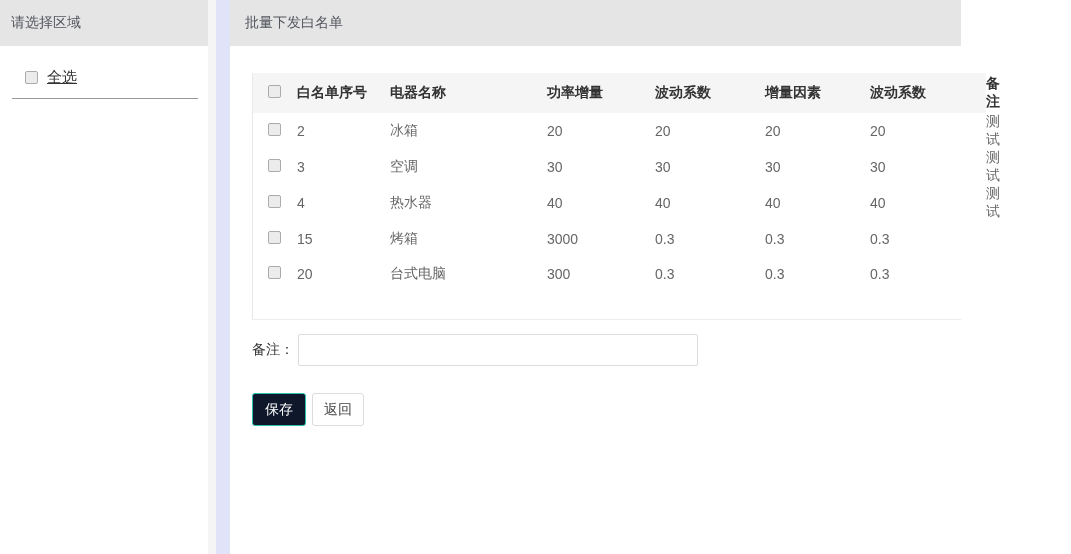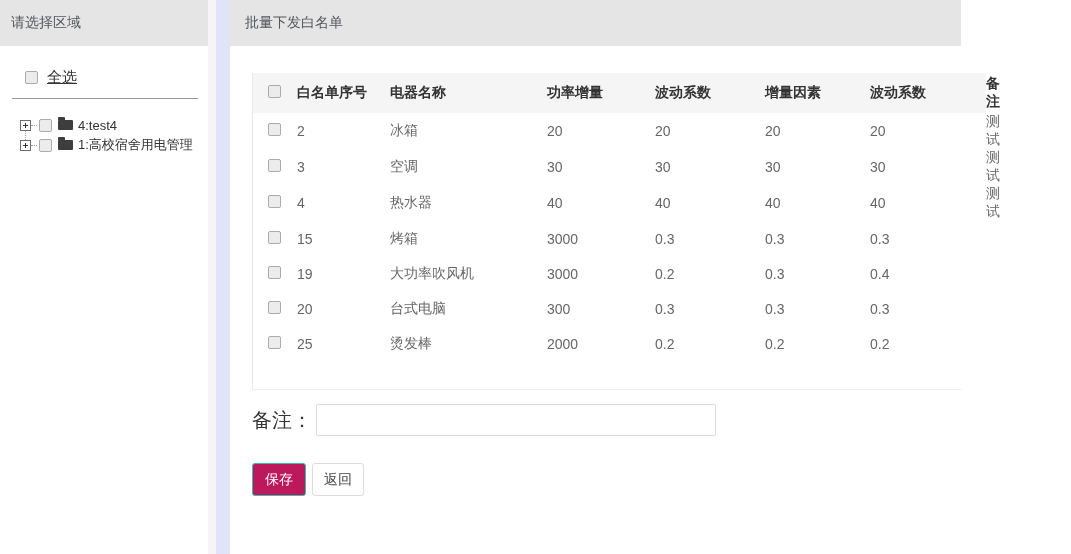--- a/index.html
+++ b/index.html
@@ -142,21 +142,21 @@
     font-size: 14px;
     color: #666;
     vertical-align: middle;
   }
   th.cb-cell, td.cb-cell { padding-left: 15px; }
   
   .remark-row {
     margin: 14px 0 0 22px;
     display: flex; align-items: center;
   }
-  .remark-row .lbl { font-size: 20px; color: #333; }
+  .remark-row .lbl { font-size: 14px; color: #333; }
   .remark-input {
     margin-left: 4px;
     width: 400px; height: 32px;
     border: 1px solid #dcdcdc;
     border-radius: 2px;
     font-size: 13px;
     padding: 0 8px;
     color: #333;
     outline: none;
   }
@@ -168,21 +168,21 @@
     height: 33px;
     font-size: 14px;
     border-radius: 3px;
     cursor: pointer;
     display: inline-flex;
     align-items: center;
     justify-content: center;
   }
   .btn-save {
     width: 54px;
-    background: #be185d;
+    background: #0f172a;
     border: 1px solid #29c3ae;
     color: #ffffff;
   }
   .btn-back {
     width: 52px;
     margin-left: 6px;
     background: #ffffff;
     border: 1px solid #dcdcdc;
     color: #444;
   }
@@ -190,37 +190,20 @@
 </head>
 <body>
 
 <div class="sidebar">
   <div class="panel-header">请选择区域</div>
   <div class="select-all-row">
     <input type="checkbox" style="">
     <label>全选</label>
   </div>
   <div class="sidebar-divider"></div>
-  <div class="tree" id="tree">
-    <div class="vdots"></div>
-  <div class="tree-row">
-        <span class="expander"></span>
-        <span class="hdots"></span>
-        <input type="checkbox" style="">
-        <span class="folder-icon"></span>
-        <span>4:test4</span>
-      </div>
-      <div class="tree-row">
-        <span class="expander"></span>
-        <span class="hdots"></span>
-        <input type="checkbox" style="">
-        <span class="folder-icon"></span>
-        <span>1:高校宿舍用电管理</span>
-      </div>
-    </div>
 </div>
 
 <div class="gap-strip-gray"></div>
 <div class="gap-strip-lav"></div>
 
 <div class="main">
   <div class="panel-header">批量下发白名单</div>
 
   <div class="table-wrap">
     <table>
@@ -282,46 +265,26 @@
             <td>15</td>
             <td>烤箱</td>
             <td>3000</td>
             <td>0.3</td>
             <td>0.3</td>
             <td>0.3</td>
             <td></td>
           </tr>
           <tr>
             <td class="cb-cell"><input type="checkbox" style=""></td>
-            <td>19</td>
-            <td>大功率吹风机</td>
-            <td>3000</td>
-            <td>0.2</td>
-            <td>0.3</td>
-            <td>0.4</td>
-            <td></td>
-          </tr>
-          <tr>
-            <td class="cb-cell"><input type="checkbox" style=""></td>
             <td>20</td>
             <td>台式电脑</td>
             <td>300</td>
             <td>0.3</td>
             <td>0.3</td>
             <td>0.3</td>
-            <td></td>
-          </tr>
-          <tr>
-            <td class="cb-cell"><input type="checkbox" style=""></td>
-            <td>25</td>
-            <td>烫发棒</td>
-            <td>2000</td>
-            <td>0.2</td>
-            <td>0.2</td>
-            <td>0.2</td>
             <td></td>
           </tr>
         </tbody>
     </table>
   </div>
 
   <div class="remark-row">
     <span class="lbl">备注：</span>
     <input class="remark-input" type="text" value="" style="">
   </div>

